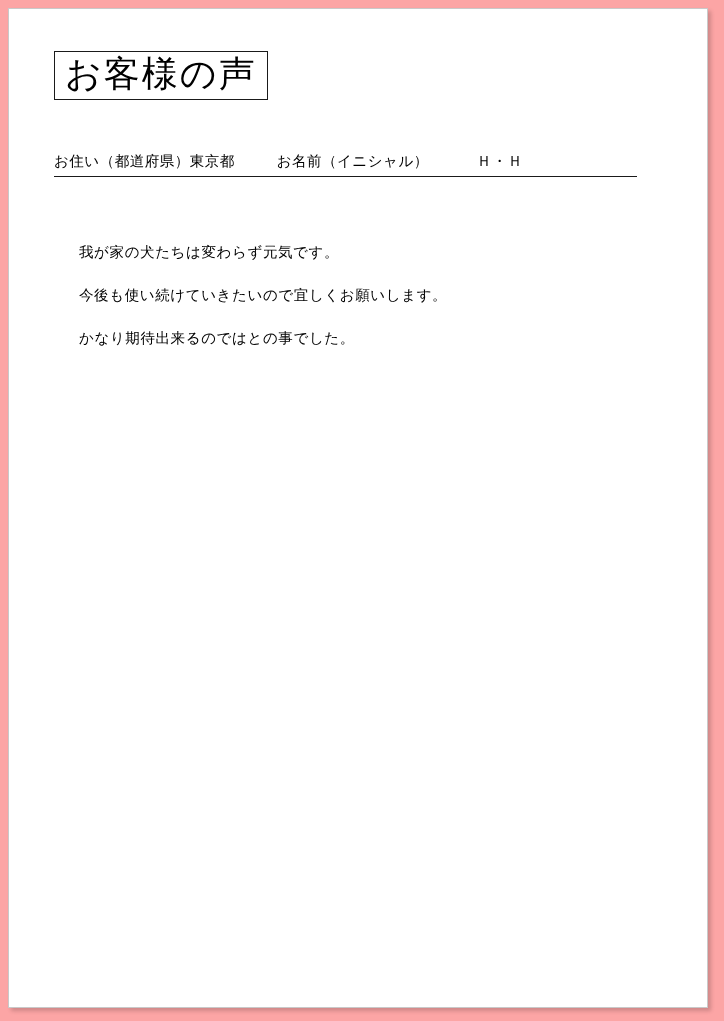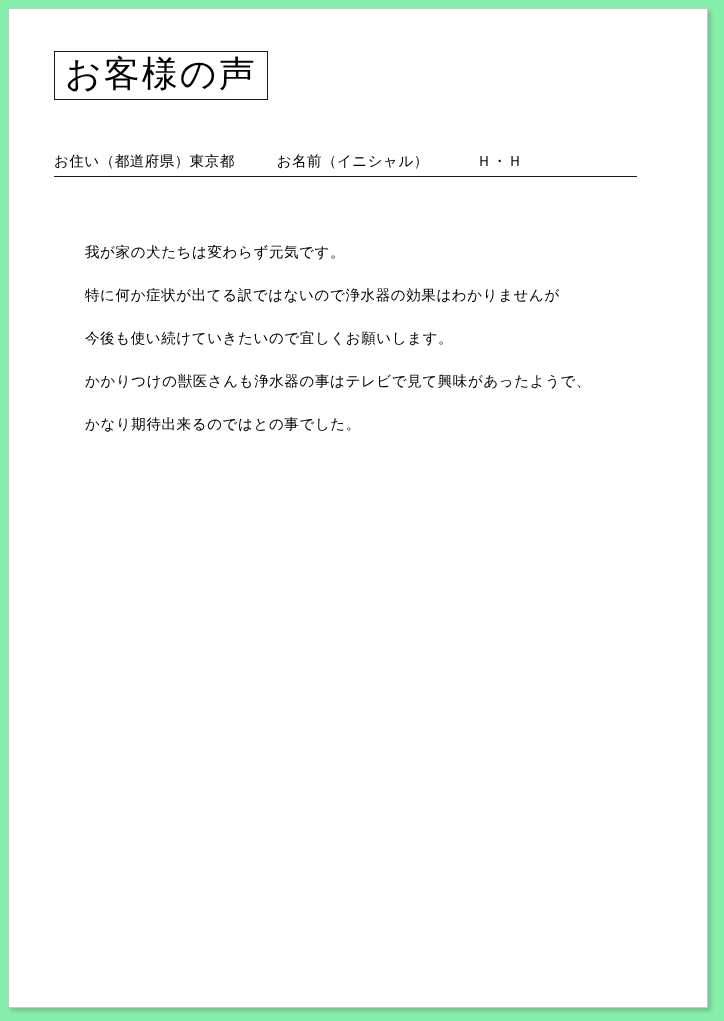--- a/index.html
+++ b/index.html
@@ -11,21 +11,21 @@
     width: 724px;
     height: 1021px;
     font-family: "Liberation Serif", "DejaVu Serif", serif;
     color: #000000;
   }
   .page {
     position: relative;
     box-sizing: border-box;
     width: 724px;
     height: 1021px;
-    background: #86efac;
+    background: #fca5a5;
     padding: 0;
     overflow: hidden;
   }
   
   .sheet {
     position: absolute;
     left: 8px;
     top: 8px;
     width: 700px;
     height: 1000px;
@@ -73,21 +73,20 @@
   }
   .meta-row .name-value {
     margin-left: 48px;
     letter-spacing: 1px;
   }
   .body-text {
     position: absolute;
     left: 70px;
     top: 222px;
     width: 580px;
-    margin-left: 6px;
   }
   .body-line {
     font-size: 14.5px;
     line-height: 43px;
     letter-spacing: 0.6px;
     white-space: nowrap;
   }
 </style>
 </head>
 <body>
@@ -98,20 +97,18 @@
     <div class="title-box">
       <span class="title-text">お客様の声</span>
     </div>
 
     <div class="meta-row">
       <span class="addr-label">お住い（都道府県）</span><span class="addr-value">東京都</span><span class="name-label">お名前（イニシャル）</span><span class="name-value">Ｈ・Ｈ</span>
     </div>
 
     <div class="body-text">
       <div class="body-line">我が家の犬たちは変わらず元気です。</div>
-      <div class="body-line">特に何か症状が出てる訳ではないので浄水器の効果はわかりませんが</div>
       <div class="body-line">今後も使い続けていきたいので宜しくお願いします。</div>
-      <div class="body-line">かかりつけの獣医さんも浄水器の事はテレビで見て興味があったようで、</div>
       <div class="body-line">かなり期待出来るのではとの事でした。</div>
     </div>
 
   </div>
 </div>
 
 </body></html>

